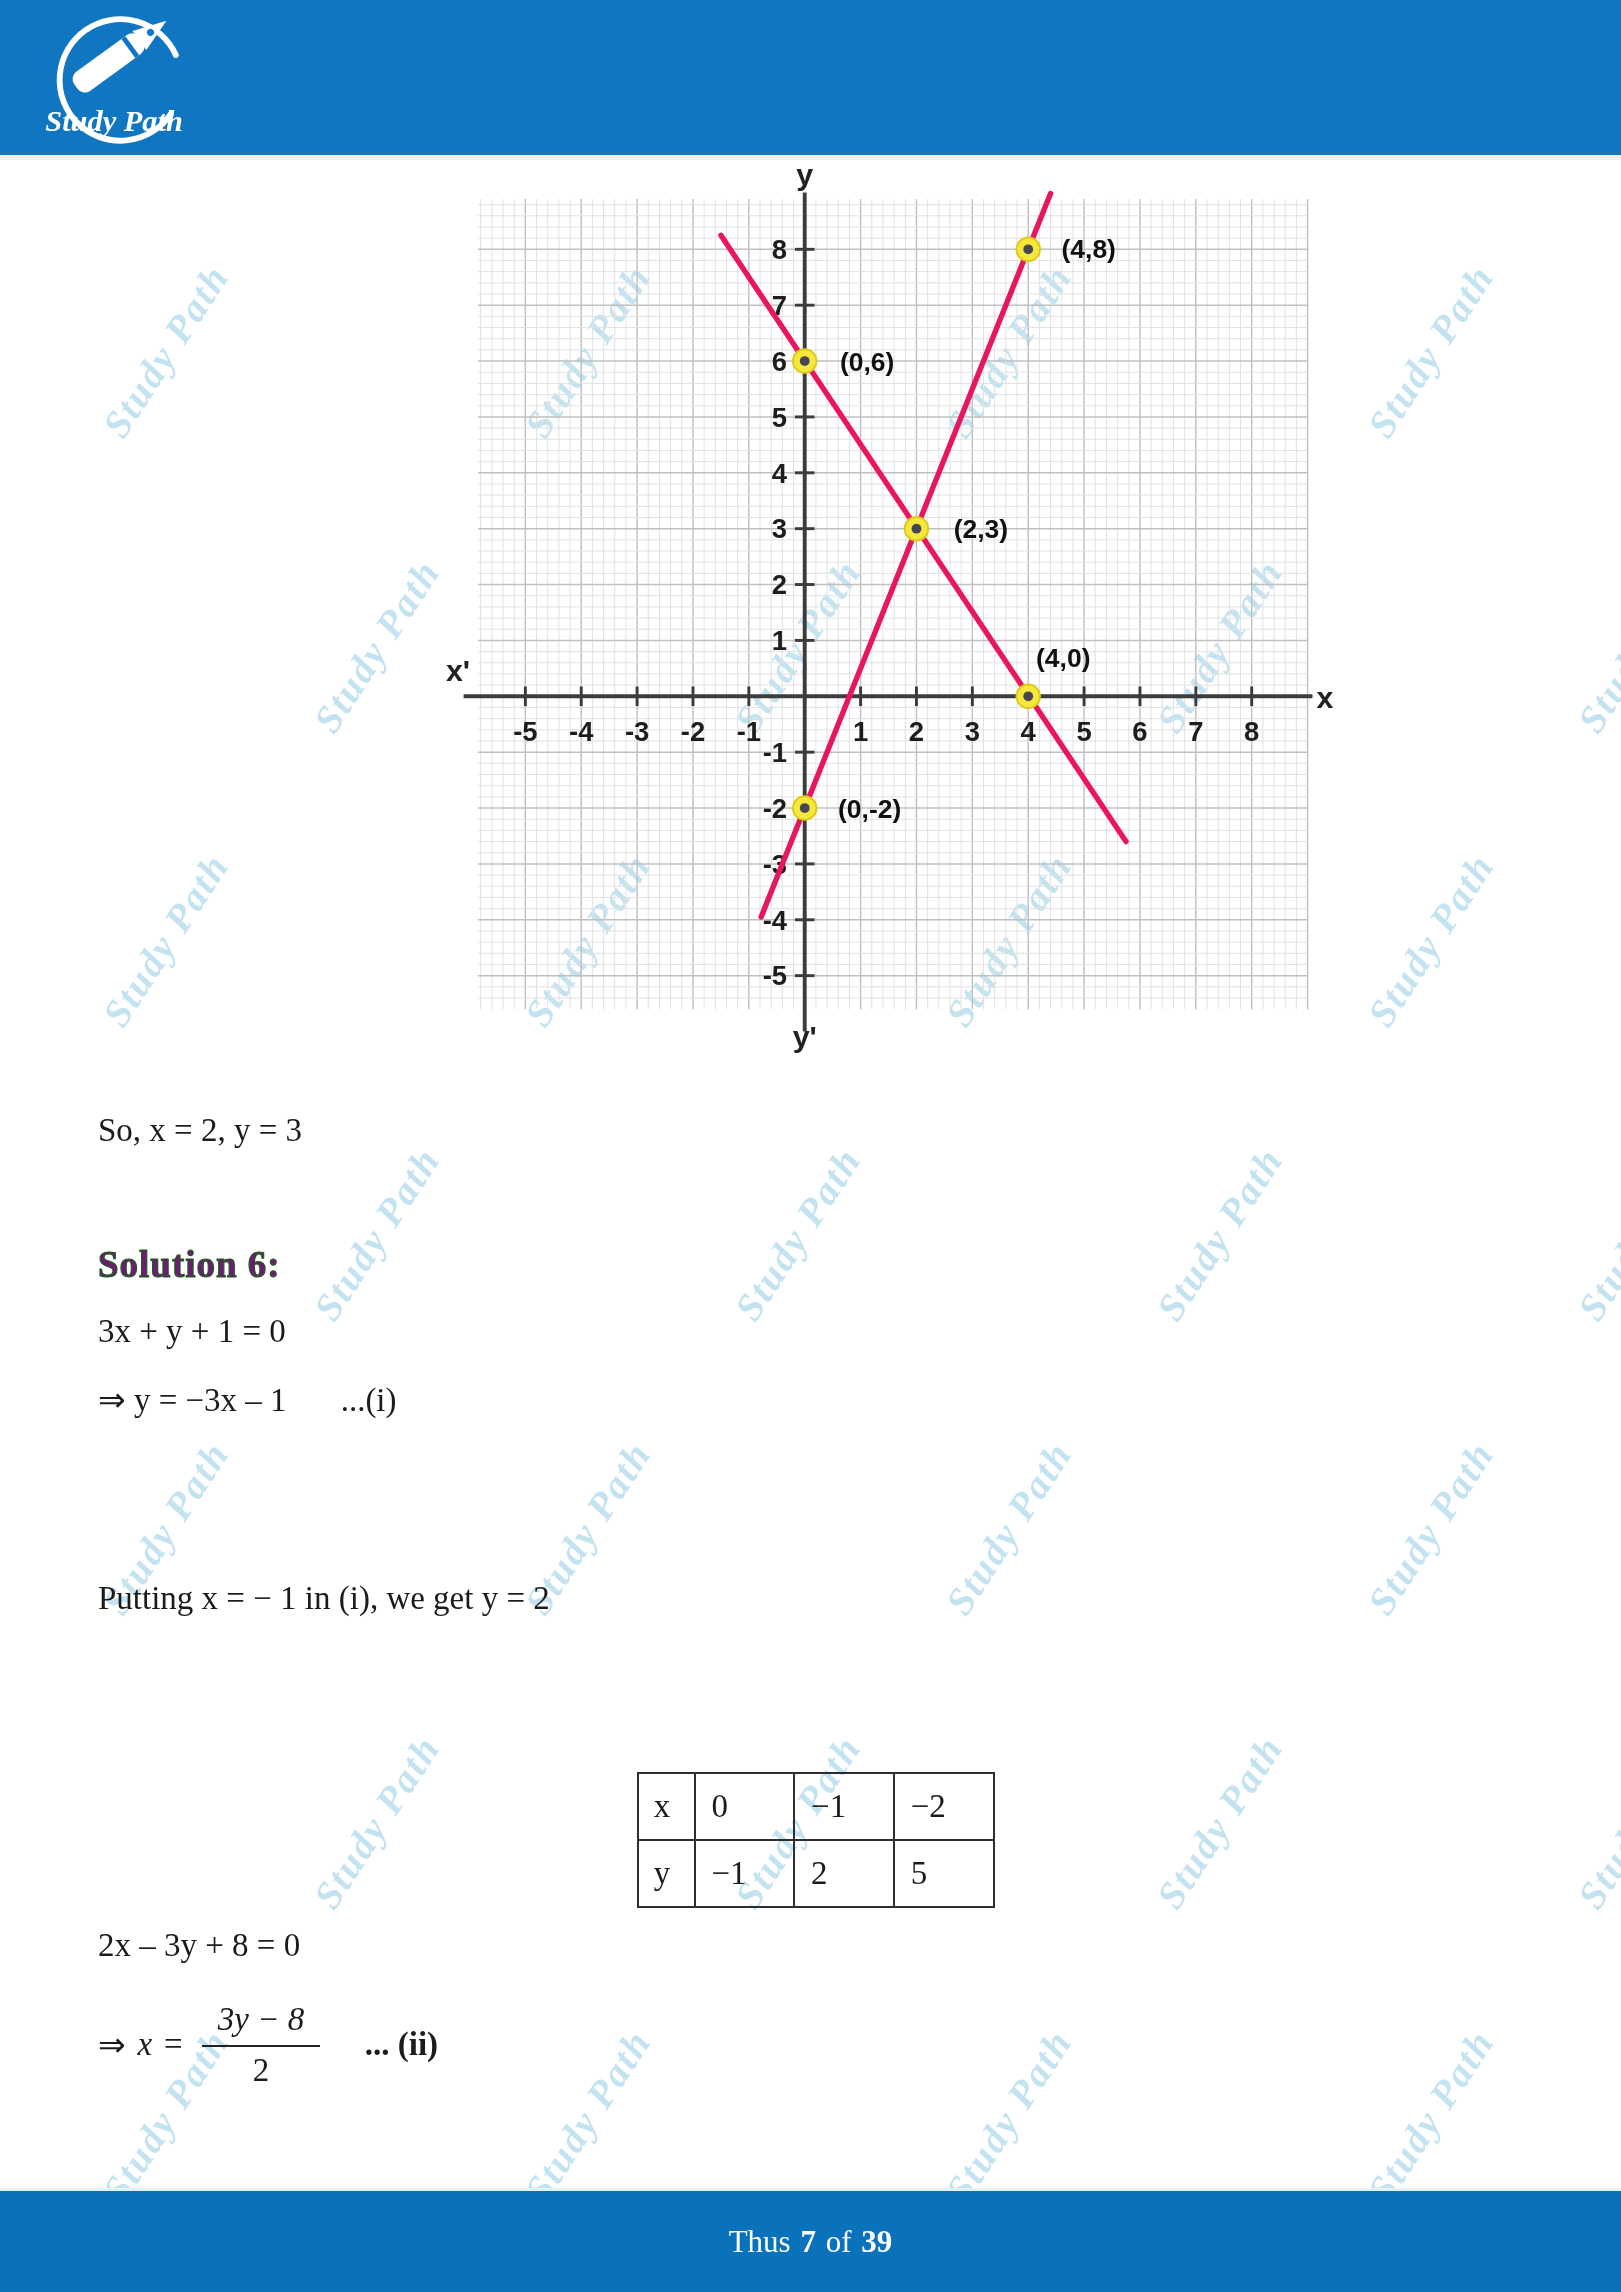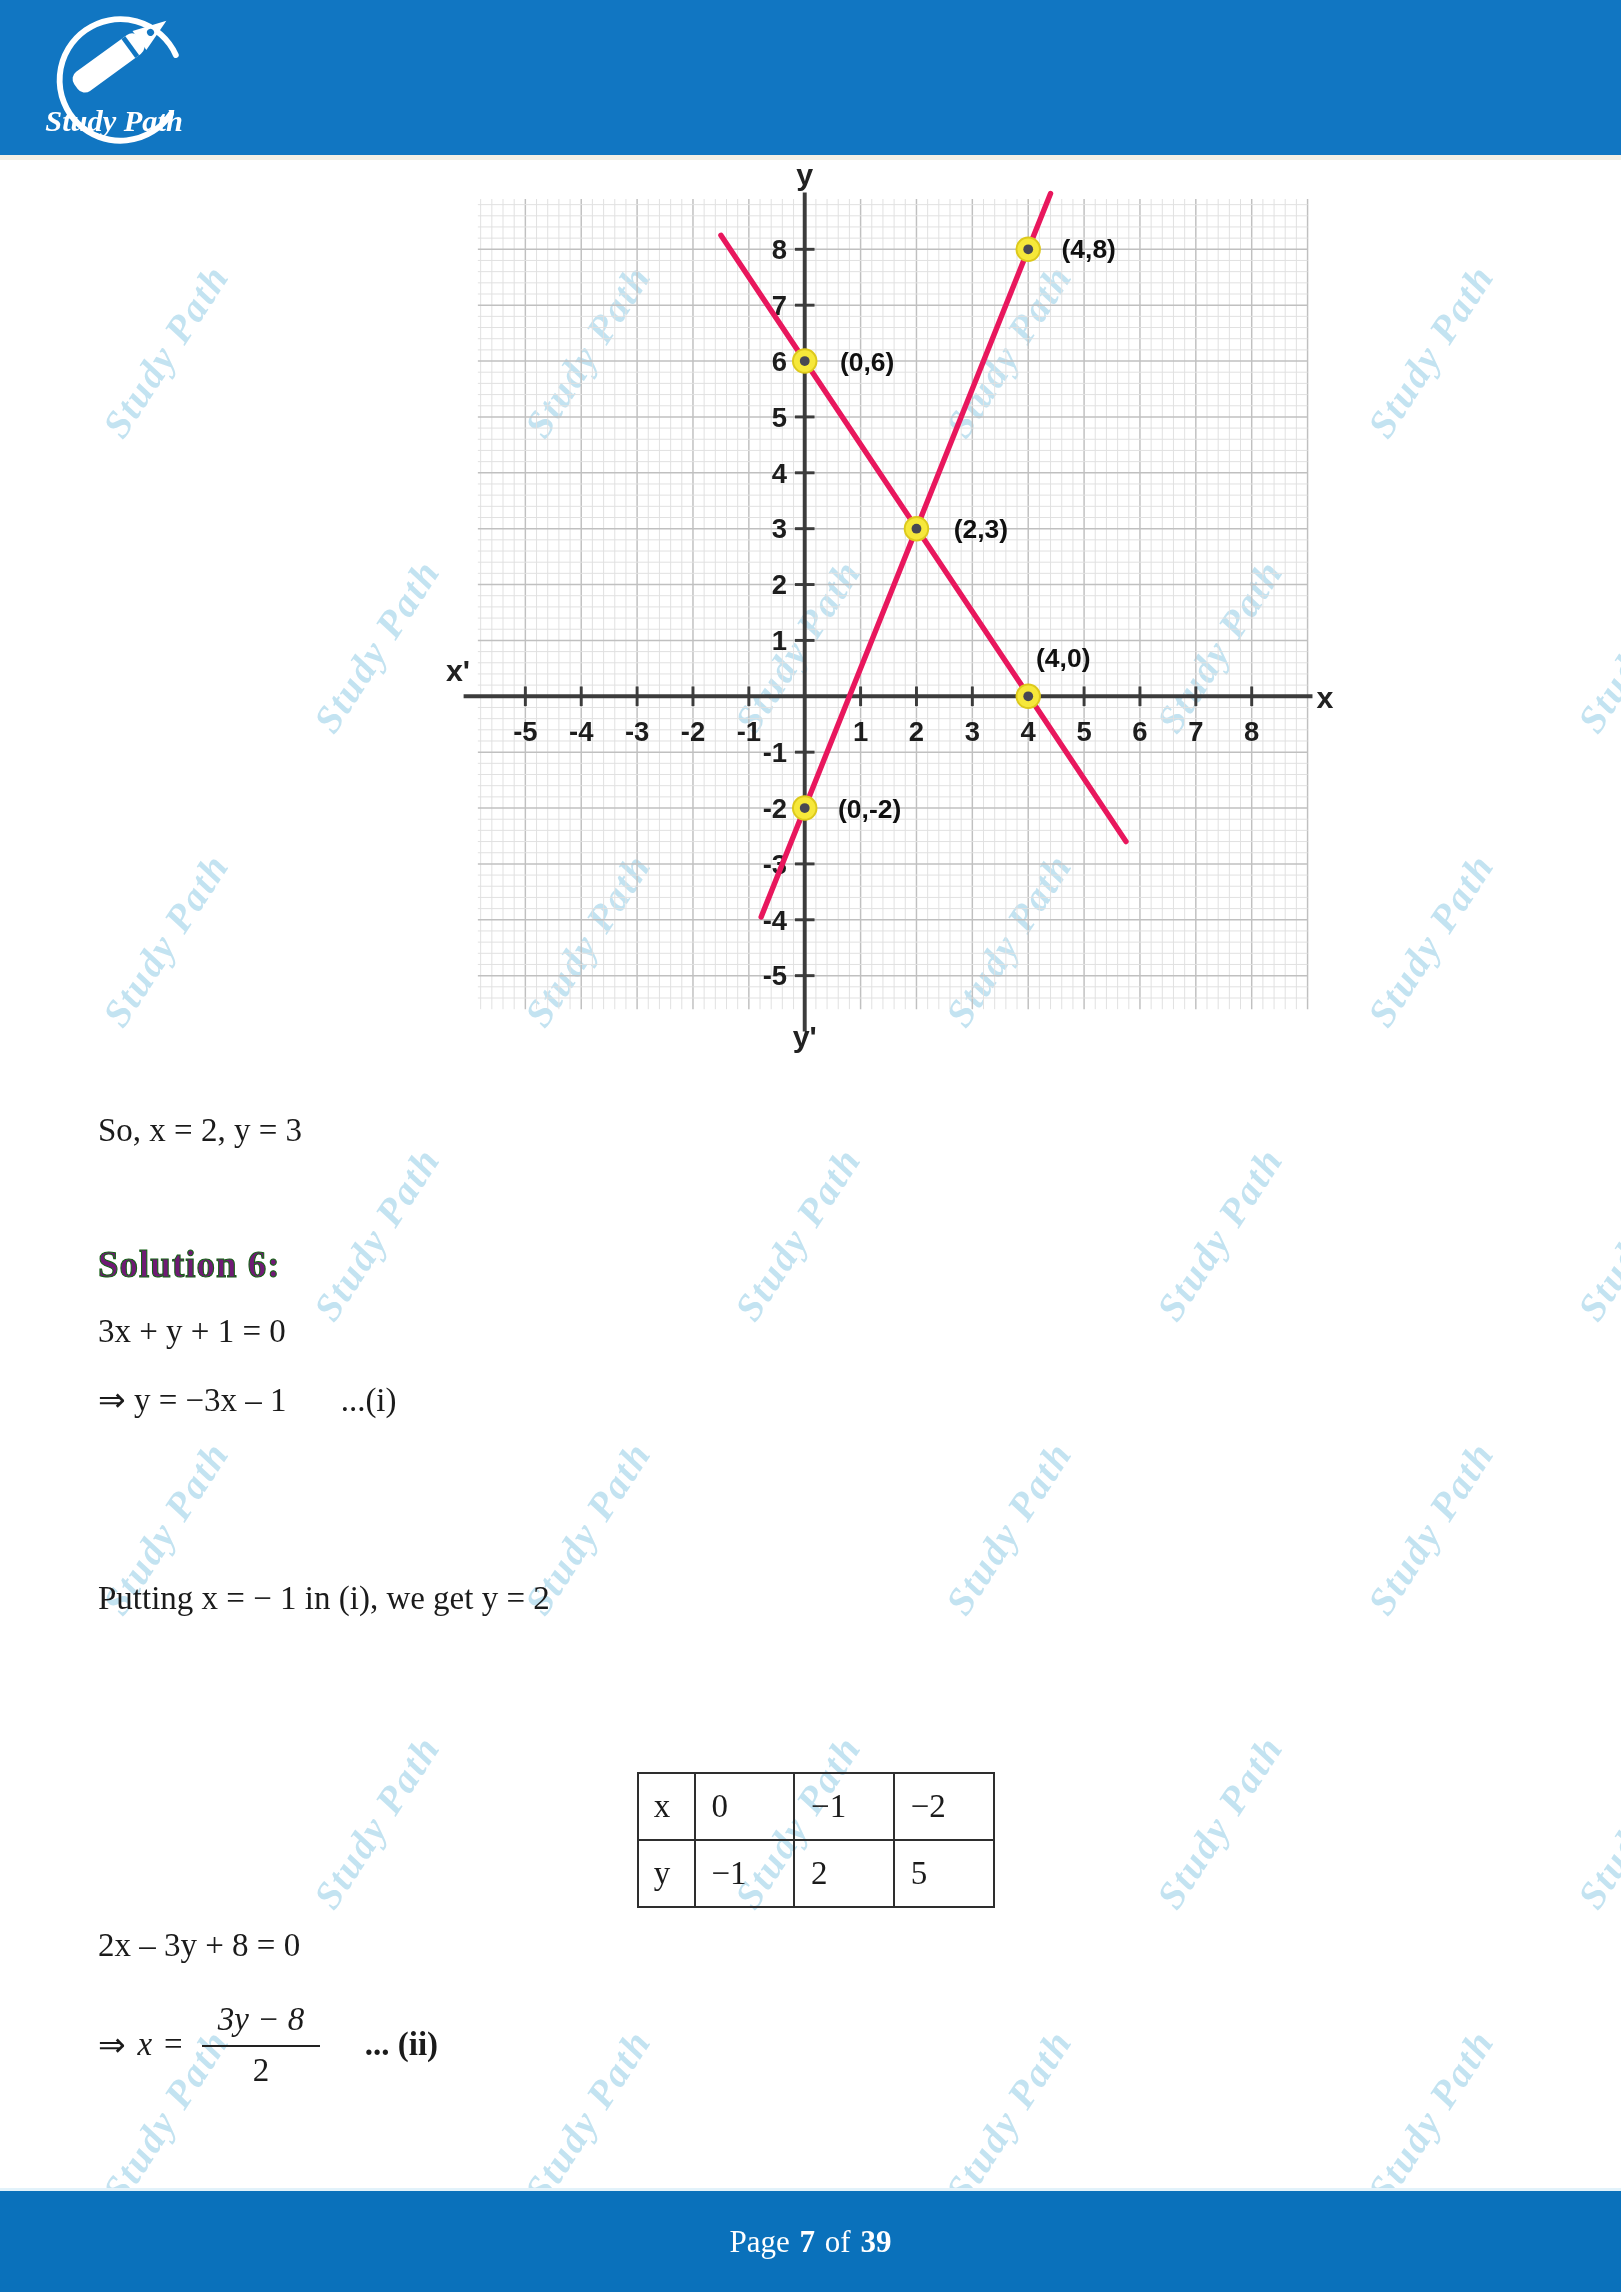--- a/index.html
+++ b/index.html
@@ -363,20 +363,20 @@
     <span class="mvar">x</span>
     <span class="piece">=</span>
     <span class="frac">
       <span class="num">3y − 8</span>
       <span class="den">2</span>
     </span>
     <span class="frac-ref">... (ii)</span>
   </div>
 
   <div class="footer">
-    <span>Page</span>
+    <span>Thus</span>
     <span class="b">7</span>
     <span>of</span>
     <span class="b">39</span>
   </div>
 
 </div>
 
 
 </body></html>

